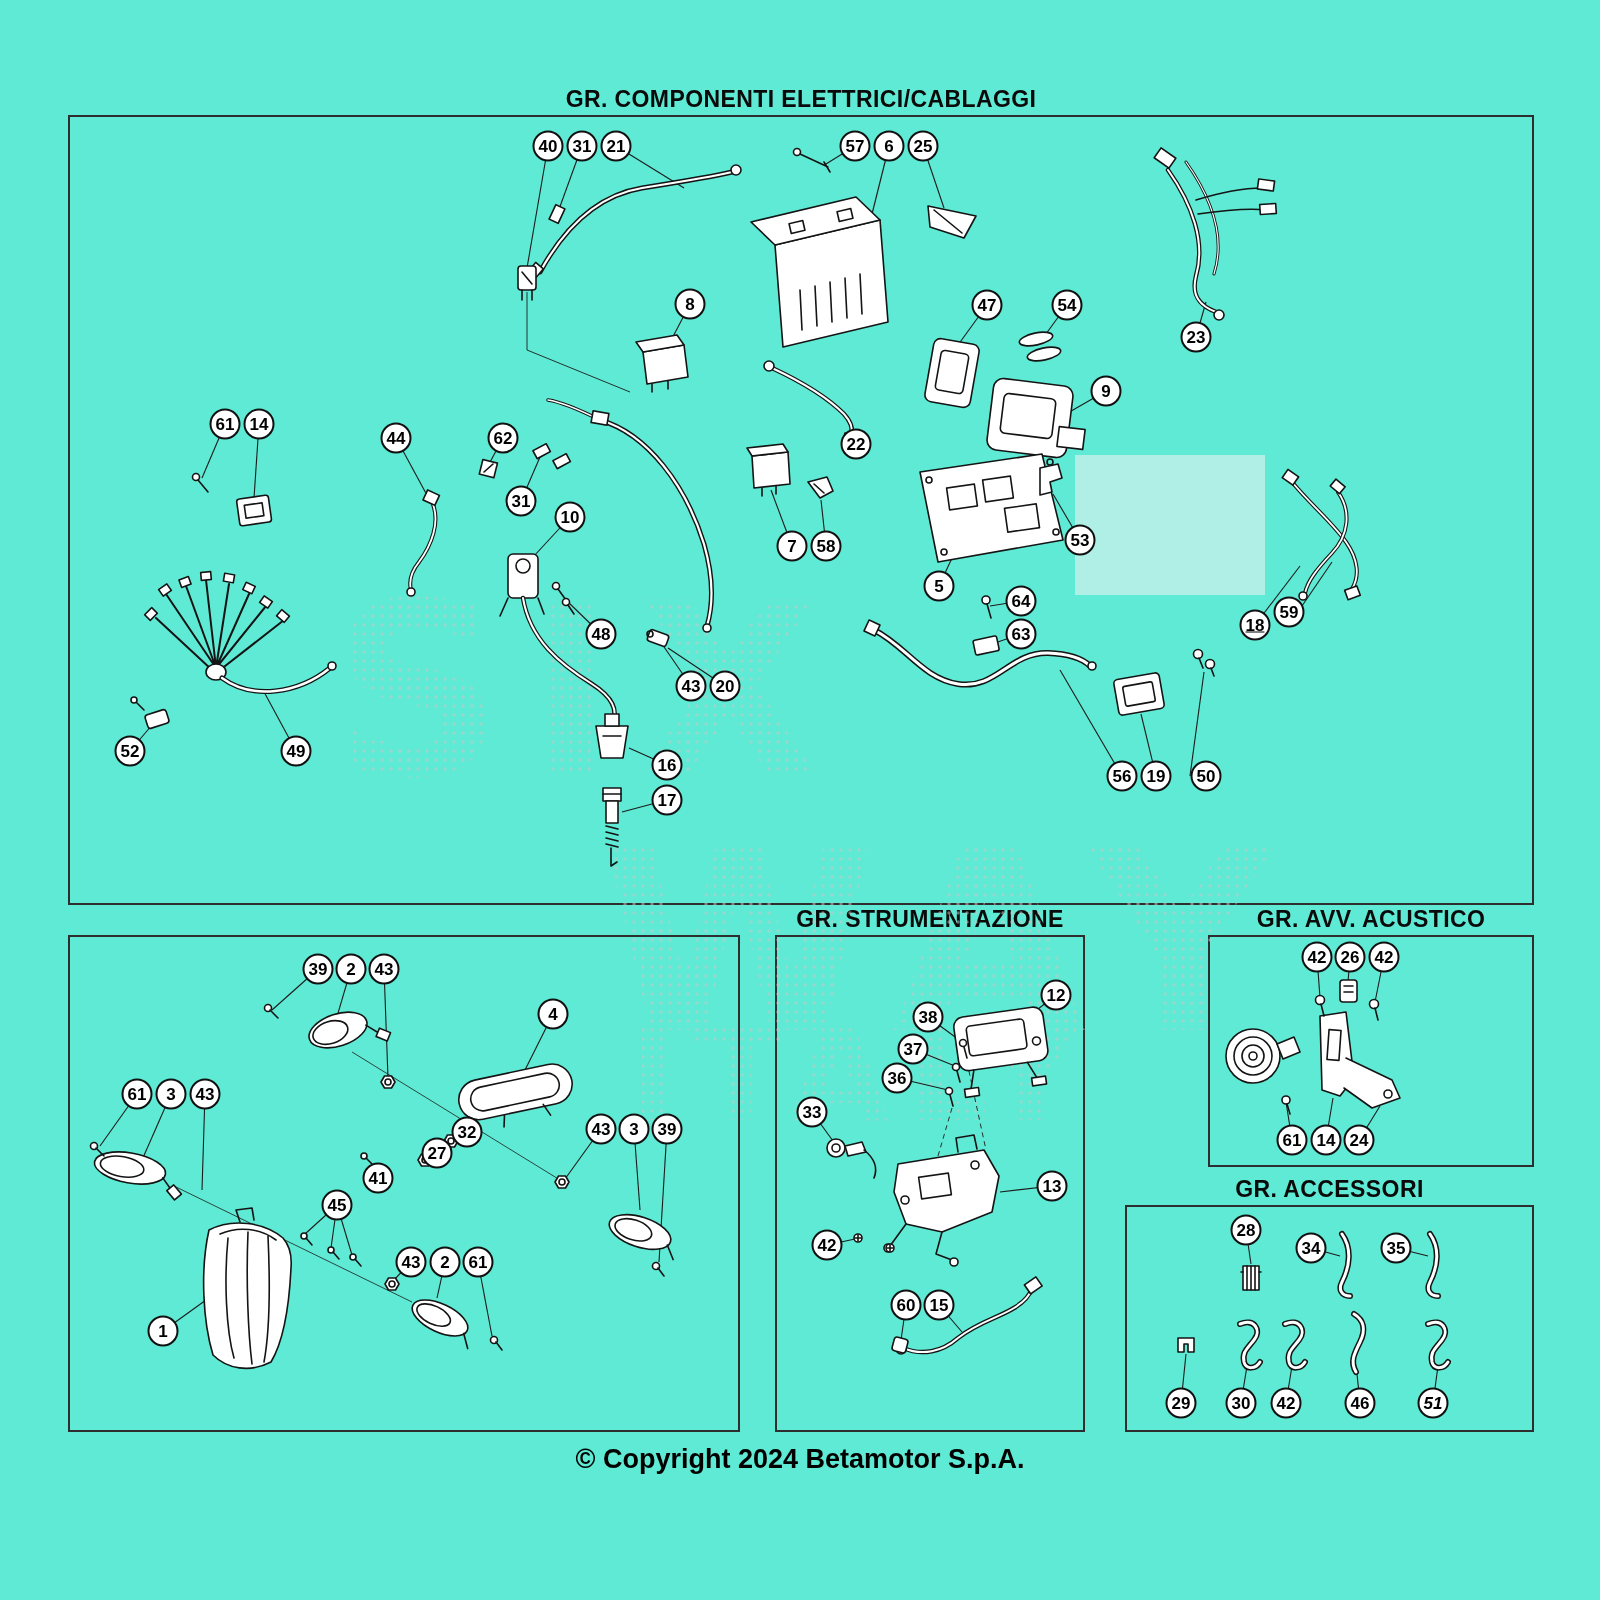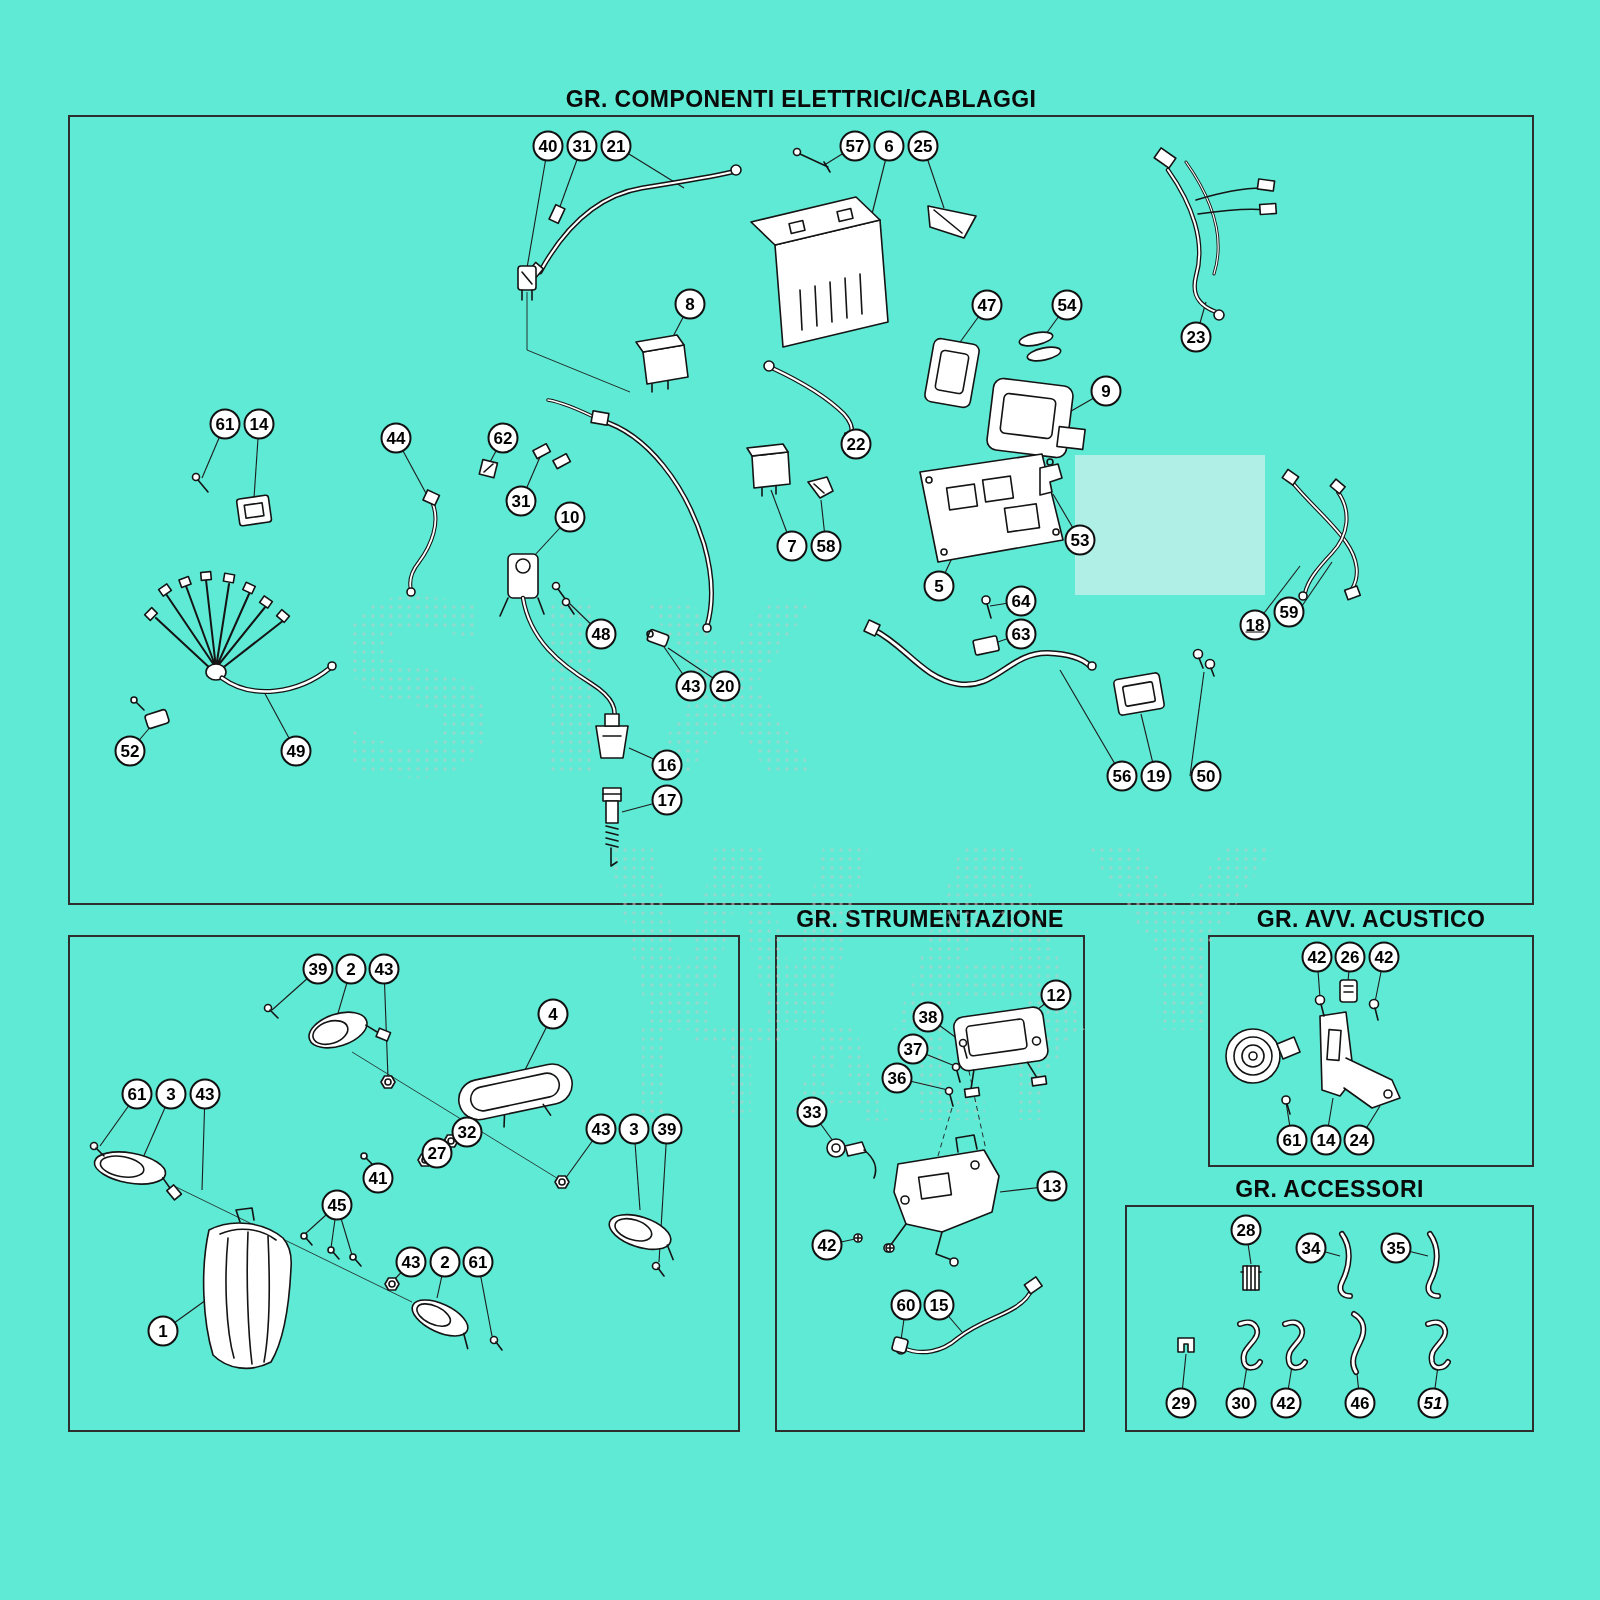--- a/index.html
+++ b/index.html
@@ -598,14 +598,15 @@
       <div class="callout" style="left: 1246px; top: 1230px;">28</div>
       <div class="callout" style="left: 1311px; top: 1248px;">34</div>
       <div class="callout" style="left: 1396px; top: 1248px;">35</div>
       <div class="callout" style="left: 1181px; top: 1403px;">29</div>
       <div class="callout" style="left: 1241px; top: 1403px;">30</div>
       <div class="callout" style="left: 1286px; top: 1403px;">42</div>
       <div class="callout" style="left: 1360px; top: 1403px;">46</div>
       <div class="callout" style="left: 1433px; top: 1403px; font-style: italic;">51</div>
     </div>
 
+  <div class="footer">© Copyright 2024 Betamotor S.p.A.</div>
 
 </div>
 
 </body></html>

